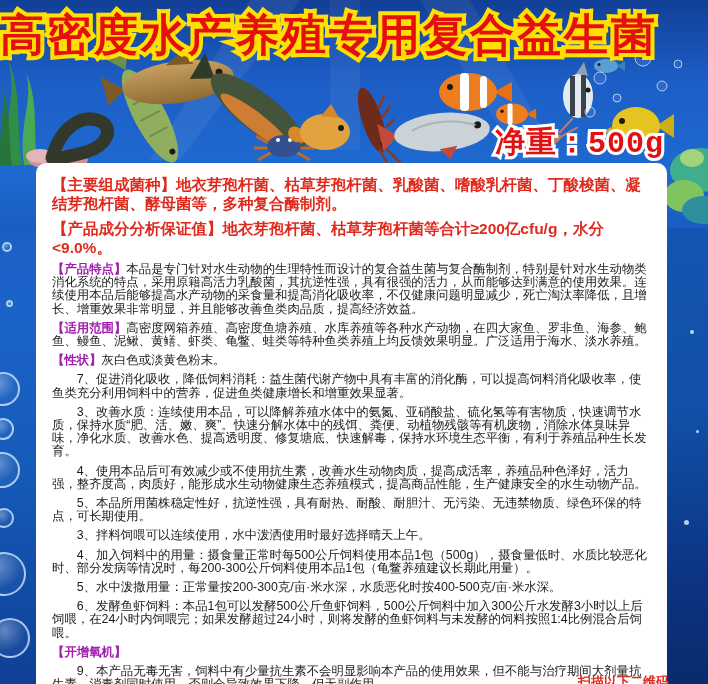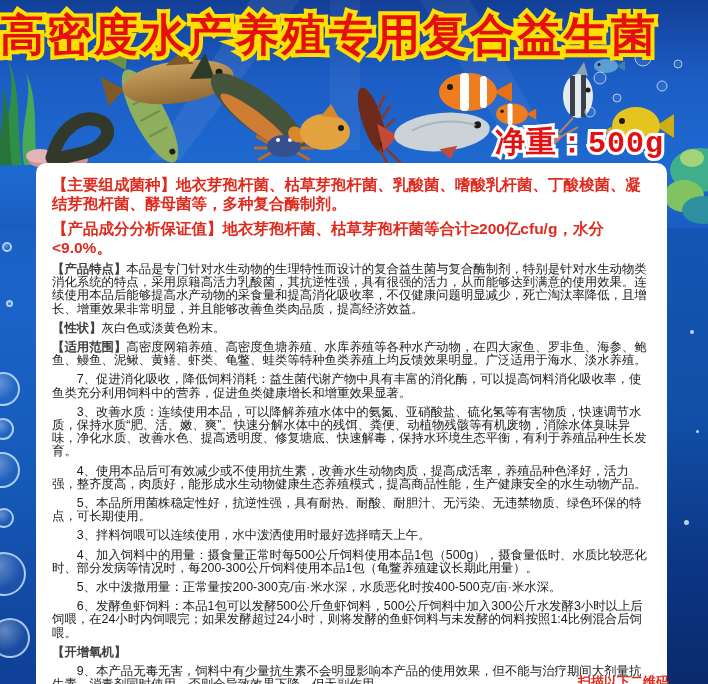--- a/index.html
+++ b/index.html
@@ -28,21 +28,21 @@
   #right-strip { position:absolute; left:667px; top:228px; width:41px; height:456px; z-index:2;
                  background:linear-gradient(180deg,#1355b2 0%, #1150a8 40%, #0c3584 75%, #0a2a6b 100%); }
   .dot { position:absolute; background:rgba(230,245,255,.8); border-radius:50%; z-index:3; }
 
   
   #content-box { position:absolute; left:36px; top:163px; width:631px; height:521px; z-index:10;
                  background:#ffffff; border-radius:10px 10px 0 0; padding:6px 8px 0 10px; overflow:hidden; }
   .para { margin:6px; }
   .p-top { font-size:15.5px; line-height:19px; color:#e02a1e; font-weight:700; }
   .p-body { font-size:12.4px; line-height:13.2px; color:#1b1b1b; font-weight:500; }
-  .p-body .lbl { color:#404040; font-weight:700; }
+  .p-body .lbl { color:#a21caf; font-weight:700; }
   .p-top .lbl { color:#e02a1e; }
   .indent { text-indent:2em; }
 
   #footer-note { position:absolute; left:578px; top:673px; z-index:20; color:#e02a1e;
                  font-size:13px; font-weight:700; white-space:nowrap; }
 </style>
 </head>
 <body>
 
 <div id="page">
@@ -224,22 +224,22 @@
   <div class="bubble" style="left:-6px;  top:508px; width:20px; height:20px;"></div>
   <div class="bubble" style="left:-18px; top:552px; width:44px; height:44px;"></div>
   <div class="bubble" style="left:-10px; top:618px; width:40px; height:40px;"></div>
   <div class="bubble" style="left:2px;   top:242px; width:10px; height:10px;"></div>
   <div class="bubble" style="left:6px;   top:300px; width:7px;  height:7px;"></div>
 
   <div id="content-box">
       <p class="para p-top"><span class="lbl">【主要组成菌种】</span><span>地衣芽孢杆菌、枯草芽孢杆菌、乳酸菌、嗜酸乳杆菌、丁酸梭菌、凝结芽孢杆菌、酵母菌等，多种复合酶制剂。</span></p>
       <p class="para p-top"><span class="lbl">【产品成分分析保证值】</span><span>地衣芽孢杆菌、枯草芽孢杆菌等合计≥200亿cfu/g，水分&lt;9.0%。</span></p>
       <p class="para p-body"><span class="lbl">【产品特点】</span><span>本品是专门针对水生动物的生理特性而设计的复合益生菌与复合酶制剂，特别是针对水生动物类消化系统的特点，采用原籍高活力乳酸菌，其抗逆性强，具有很强的活力，从而能够达到满意的使用效果。连续使用本品后能够提高水产动物的采食量和提高消化吸收率，不仅健康问题明显减少，死亡淘汰率降低，且增长、增重效果非常明显，并且能够改善鱼类肉品质，提高经济效益。</span></p>
+      <p class="para p-body"><span class="lbl">【适用范围】</span><span>高密度网箱养殖、高密度鱼塘养殖、水库养殖等各种水产动物，在四大家鱼、罗非鱼、海参、鲍鱼、鳗鱼、泥鳅、黄鳝、虾类、龟鳖、蛙类等特种鱼类养殖上均反馈效果明显。广泛适用于海水、淡水养殖。</span></p>
       <p class="para p-body"><span class="lbl">【性状】</span><span>灰白色或淡黄色粉末。</span></p>
-      <p class="para p-body"><span class="lbl">【适用范围】</span><span>高密度网箱养殖、高密度鱼塘养殖、水库养殖等各种水产动物，在四大家鱼、罗非鱼、海参、鲍鱼、鳗鱼、泥鳅、黄鳝、虾类、龟鳖、蛙类等特种鱼类养殖上均反馈效果明显。广泛适用于海水、淡水养殖。</span></p>
       <p class="para p-body indent"><span>7、促进消化吸收，降低饲料消耗：益生菌代谢产物中具有丰富的消化酶，可以提高饲料消化吸收率，使鱼类充分利用饲料中的营养，促进鱼类健康增长和增重效果显著。</span></p>
       <p class="para p-body indent"><span>3、改善水质：连续使用本品，可以降解养殖水体中的氨氮、亚硝酸盐、硫化氢等有害物质，快速调节水质，保持水质“肥、活、嫩、爽”。快速分解水体中的残饵、粪便、动植物残骸等有机废物，消除水体臭味异味，净化水质、改善水色、提高透明度、修复塘底、快速解毒，保持水环境生态平衡，有利于养殖品种生长发育。</span></p>
       <p class="para p-body indent"><span>4、使用本品后可有效减少或不使用抗生素，改善水生动物肉质，提高成活率，养殖品种色泽好，活力强，整齐度高，肉质好，能形成水生动物健康生态养殖模式，提高商品性能，生产健康安全的水生动物产品。</span></p>
       <p class="para p-body indent"><span>5、本品所用菌株稳定性好，抗逆性强，具有耐热、耐酸、耐胆汁、无污染、无违禁物质、绿色环保的特点，可长期使用。</span></p>
       <p class="para p-body indent"><span>3、拌料饲喂可以连续使用，水中泼洒使用时最好选择晴天上午。</span></p>
       <p class="para p-body indent"><span>4、加入饲料中的用量：摄食量正常时每500公斤饲料使用本品1包（500g），摄食量低时、水质比较恶化时、部分发病等情况时，每200-300公斤饲料使用本品1包（龟鳖养殖建议长期此用量）。</span></p>
       <p class="para p-body indent"><span>5、水中泼撒用量：正常量按200-300克/亩·米水深，水质恶化时按400-500克/亩·米水深。</span></p>
       <p class="para p-body indent"><span>6、发酵鱼虾饲料：本品1包可以发酵500公斤鱼虾饲料，500公斤饲料中加入300公斤水发酵3小时以上后饲喂，在24小时内饲喂完；如果发酵超过24小时，则将发酵的鱼虾饲料与未发酵的饲料按照1:4比例混合后饲喂。</span></p>
       <p class="para p-body"><span class="lbl">【开增氧机】</span></p>
       <p class="para p-body indent"><span>9、本产品无毒无害，饲料中有少量抗生素不会明显影响本产品的使用效果，但不能与治疗期间大剂量抗生素、消毒剂同时使用，否则会导致效果下降，但无副作用。</span></p>

